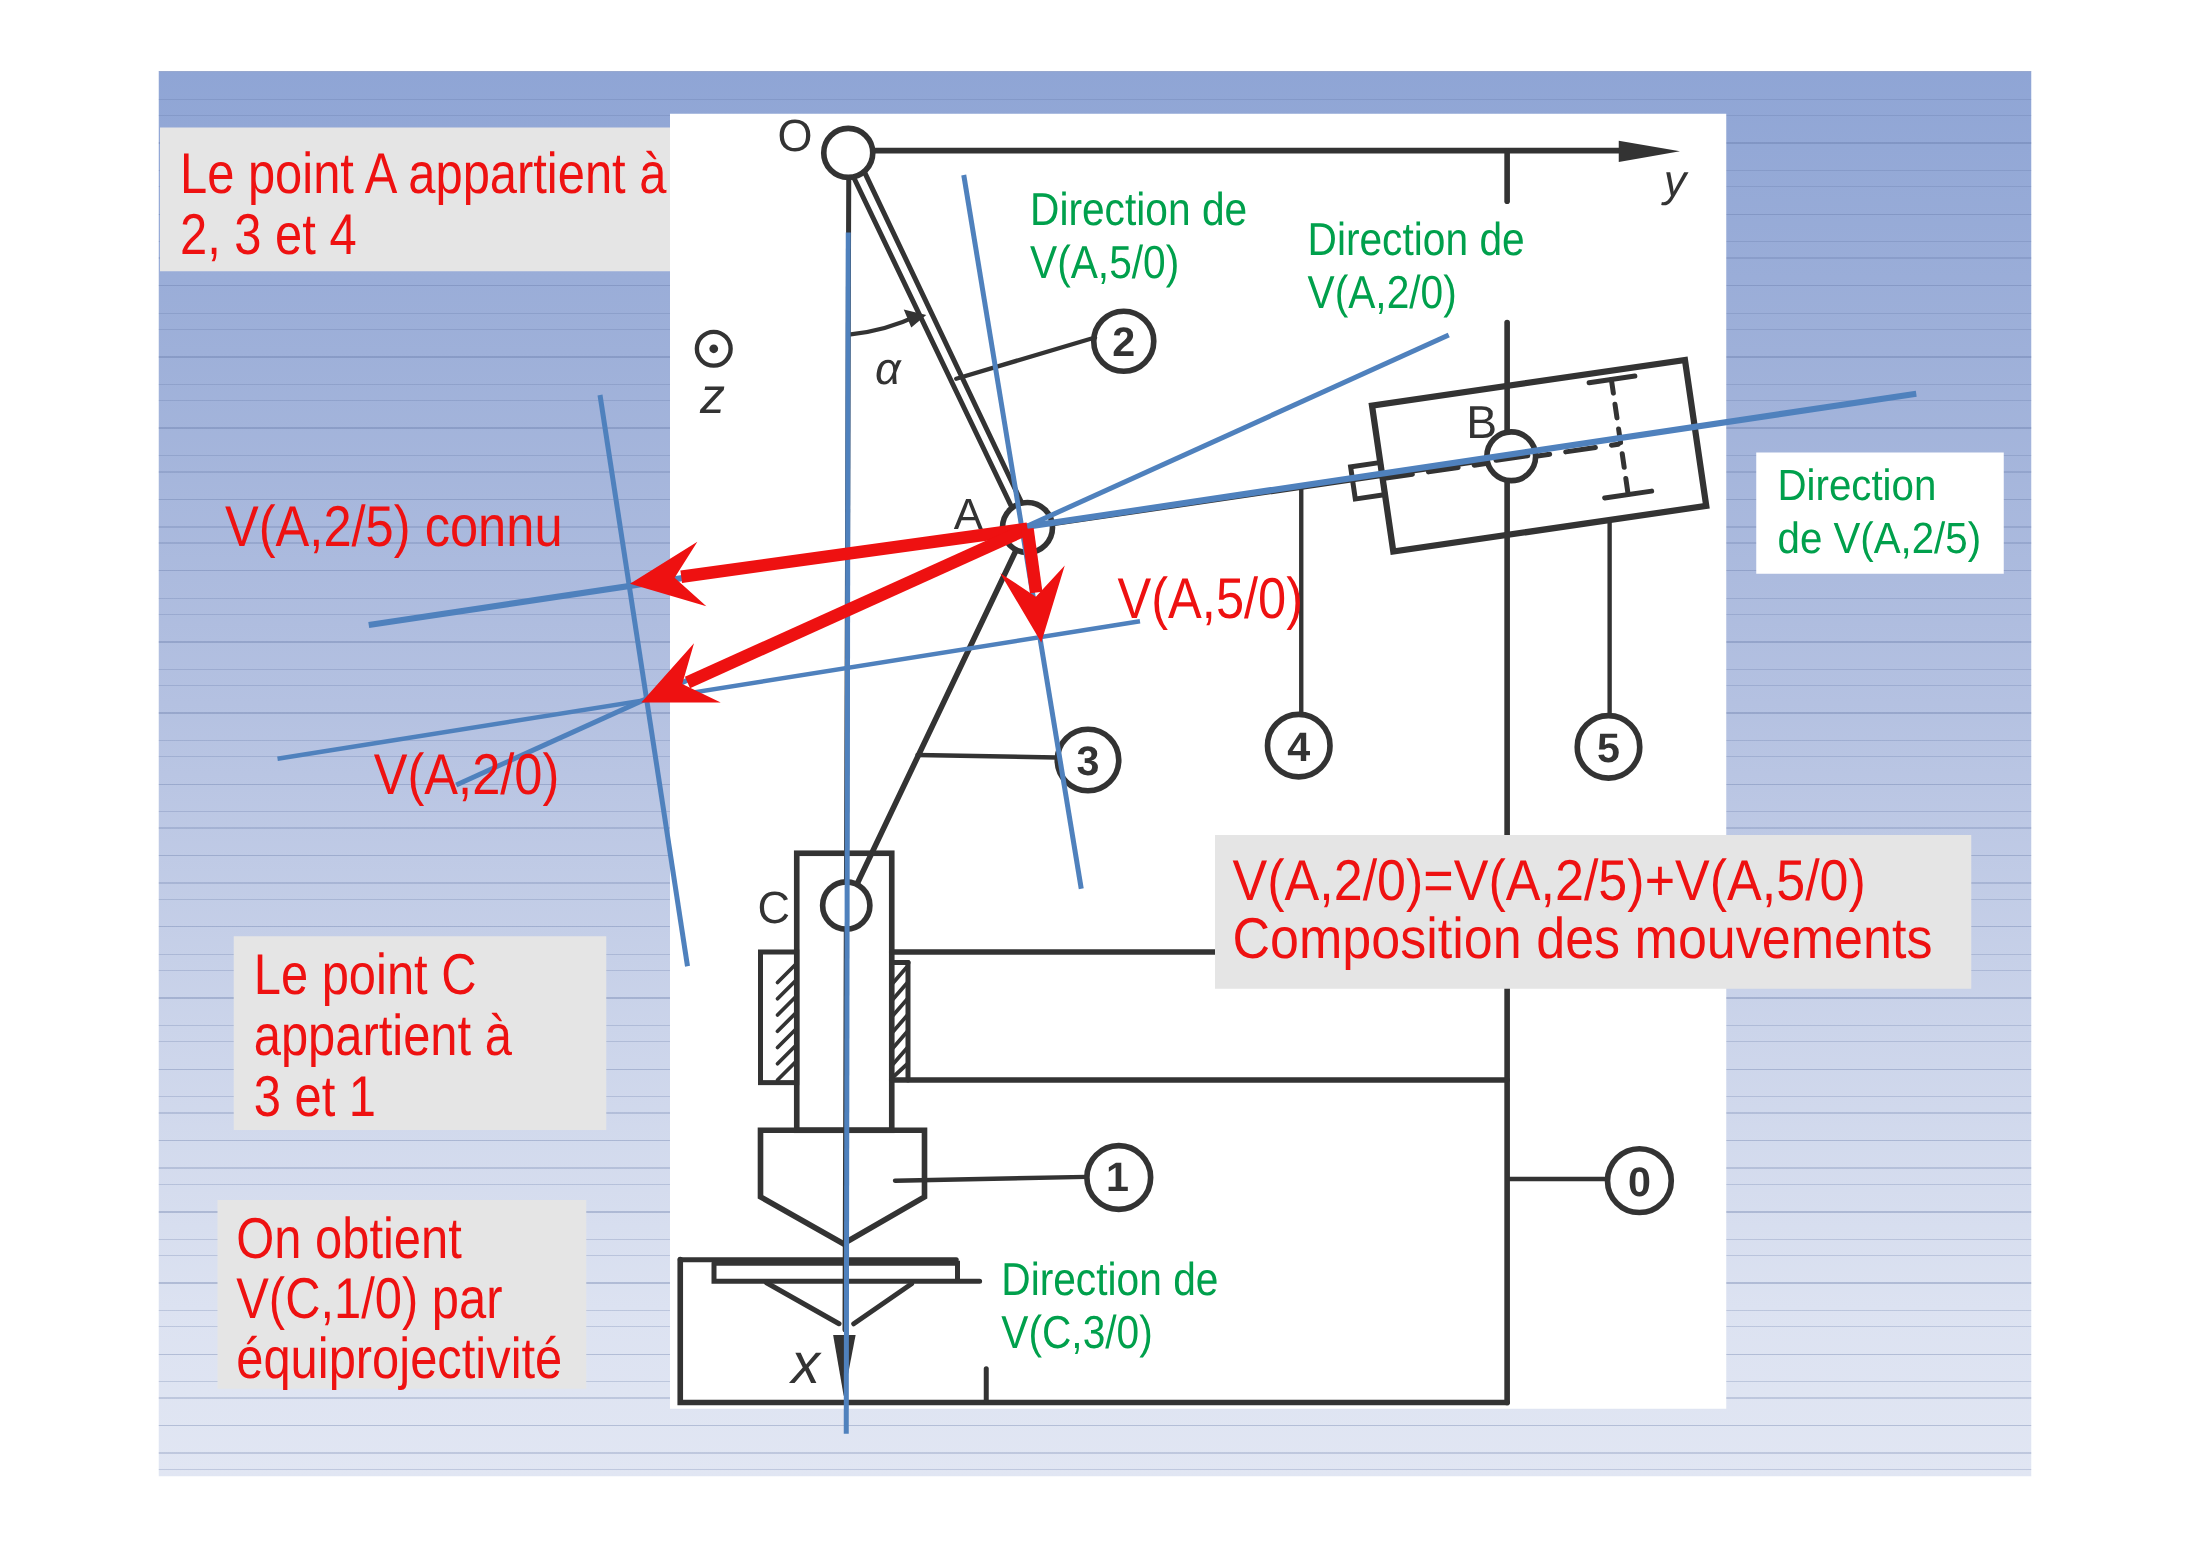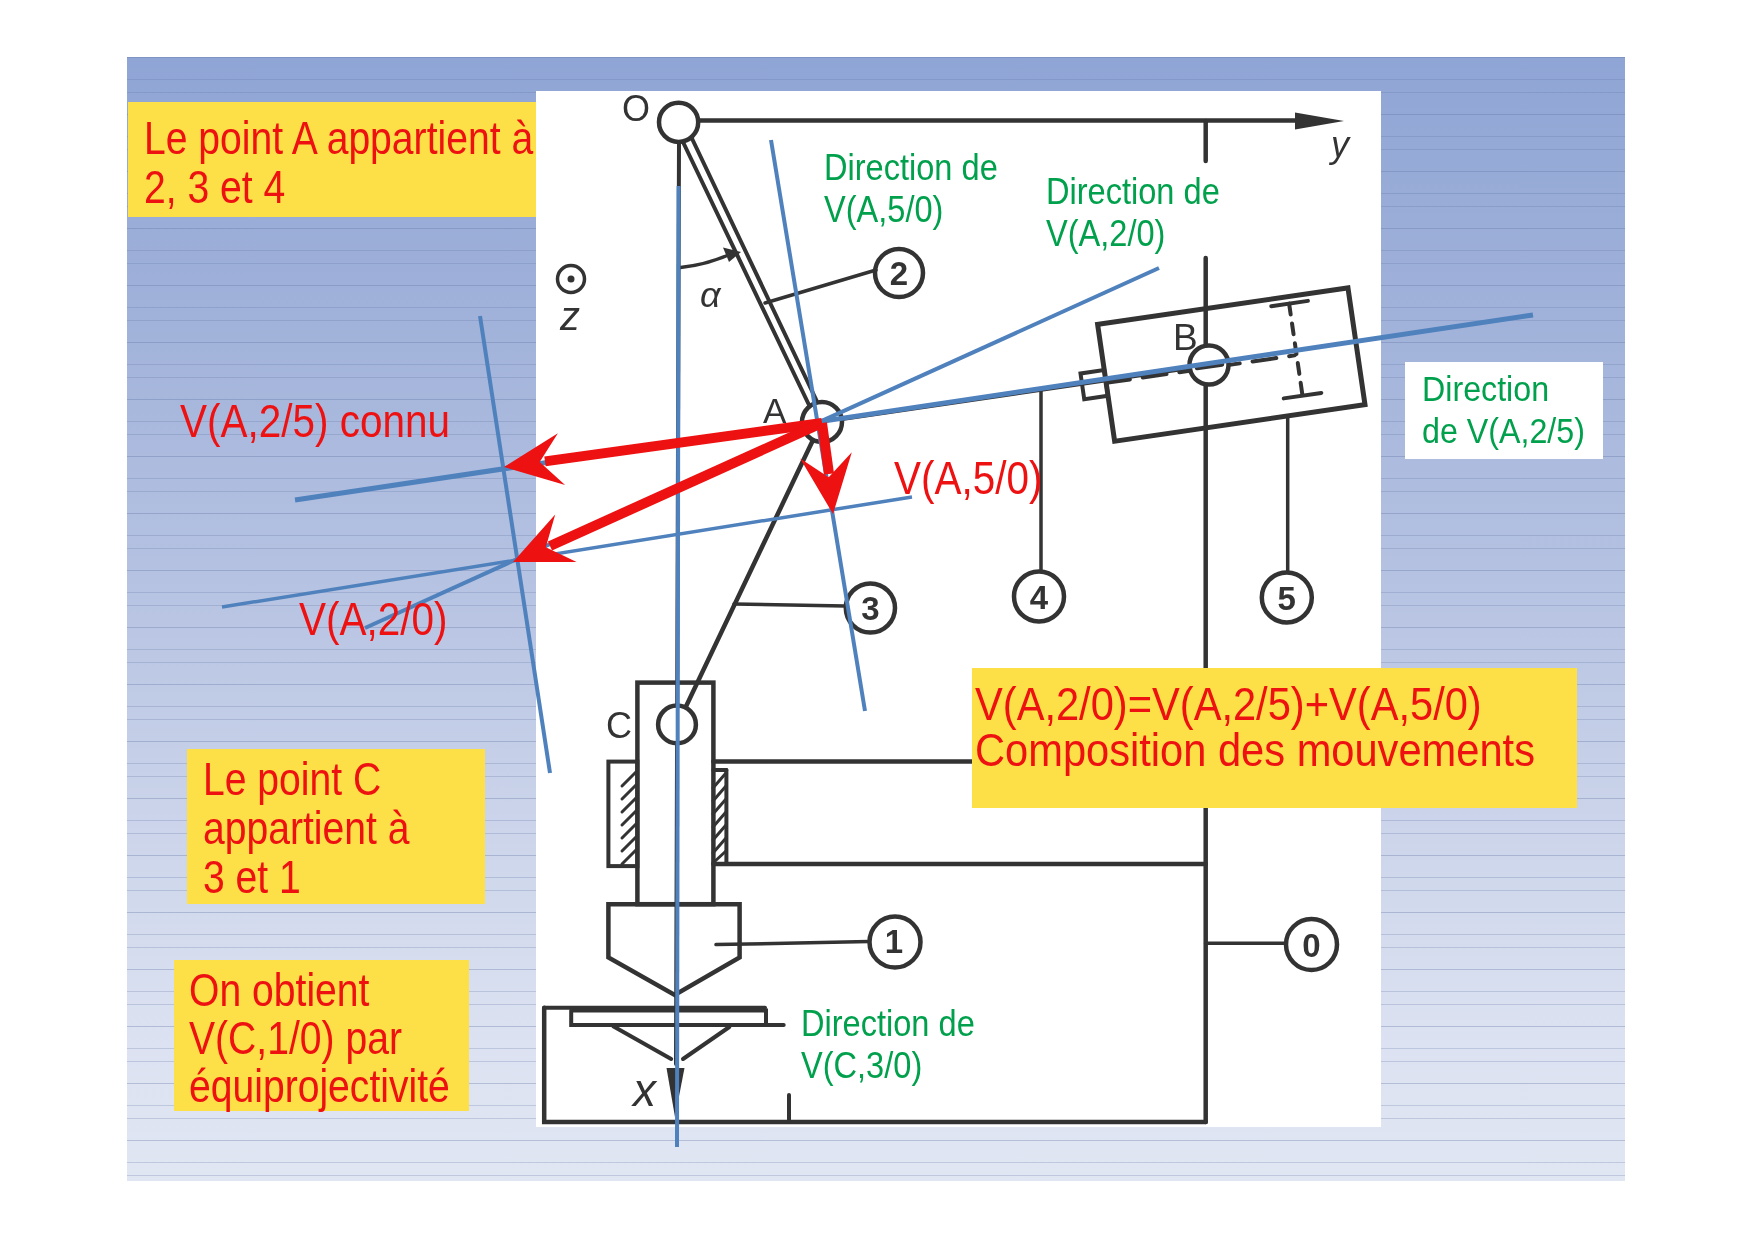--- a/index.html
+++ b/index.html
@@ -2,21 +2,21 @@
 <html><head>
 <meta charset="utf-8">
 <style>
 html,body{margin:0;padding:0;}
 body{width:1754px;height:1240px;background:#ffffff;position:relative;font-family:"Liberation Sans",sans-serif;overflow:hidden;}
 #slide{position:absolute;left:127px;top:57px;width:1498px;height:1124px;
 background:
  repeating-linear-gradient(180deg, rgba(95,115,162,0.34) 0px 1px, rgba(0,0,0,0) 1px 22px, rgba(95,115,162,0.26) 22px 23px, rgba(0,0,0,0) 23px 35px, rgba(95,115,162,0.26) 35px 36px, rgba(0,0,0,0) 36px 57px),
  linear-gradient(180deg,#8fa5d5 0%,#9eb0d9 20%,#b4c1e1 45%,#cbd4ea 68%,#dce2f1 88%,#e1e6f3 100%);}
 #fig{position:absolute;left:536px;top:91px;width:845px;height:1036px;background:#ffffff;}
-.box{position:absolute;background:#fde047;}
+.box{position:absolute;background:#e5e5e5;}
 .box>div{color:#ee1111;font-size:46px;line-height:49px;transform:scaleX(0.85);transform-origin:left top;white-space:nowrap;}
 .rl{position:absolute;color:#ee1111;font-size:46px;white-space:nowrap;transform:scaleX(0.88);transform-origin:left top;}
 .gl{position:absolute;color:#00a04c;font-size:37px;line-height:42px;white-space:nowrap;transform:scaleX(0.88);transform-origin:left top;}
 #wbox{position:absolute;left:1405px;top:362px;width:198px;height:97px;background:#ffffff;}
 svg{position:absolute;left:0;top:0;}
 </style>
 </head>
 <body>
 <div id="slide"></div>
 <div id="fig"></div>
@@ -157,21 +157,21 @@
 
 <div class="box" style="left:128px;top:102px;width:408px;height:115px;padding-top:12px;padding-left:16px;box-sizing:border-box;">
     <div>Le point A appartient à<br>2, 3 et 4</div>
   </div>
 <div class="box" style="left:187px;top:749px;width:298px;height:155px;padding-top:5.5px;padding-left:16px;box-sizing:border-box;">
     <div>Le point C<br>appartient à<br>3 et 1</div>
   </div>
 <div class="box" style="left:174px;top:960px;width:295px;height:151px;padding-top:6px;padding-left:15.4px;box-sizing:border-box;">
     <div style="line-height:48px;">On obtient<br>V(C,1/0) par<br>équiprojectivité</div>
   </div>
-<div class="box" style="left:972px;top:667.5px;width:605px;height:140px;padding-top:13px;padding-left:3px;box-sizing:border-box;">
+<div class="box" style="left:972px;top:667.5px;width:605px;height:123px;padding-top:13px;padding-left:14px;box-sizing:border-box;">
     <div style="line-height:46px;transform:scaleX(0.905);">V(A,2/0)=V(A,2/5)+V(A,5/0)<br>Composition des mouvements</div>
   </div>
 
 <div id="wbox"></div>
 
 <div class="rl" style="left:180px;top:393.9px;">V(A,2/5) connu</div>
 <div class="rl" style="left:299px;top:591.9px;">V(A,2/0)</div>
 <div class="rl" style="left:894px;top:450.9px;">V(A,5/0)</div>
 
 <div class="gl" style="left:824px;top:147.2px;">Direction de<br>V(A,5/0)</div>

